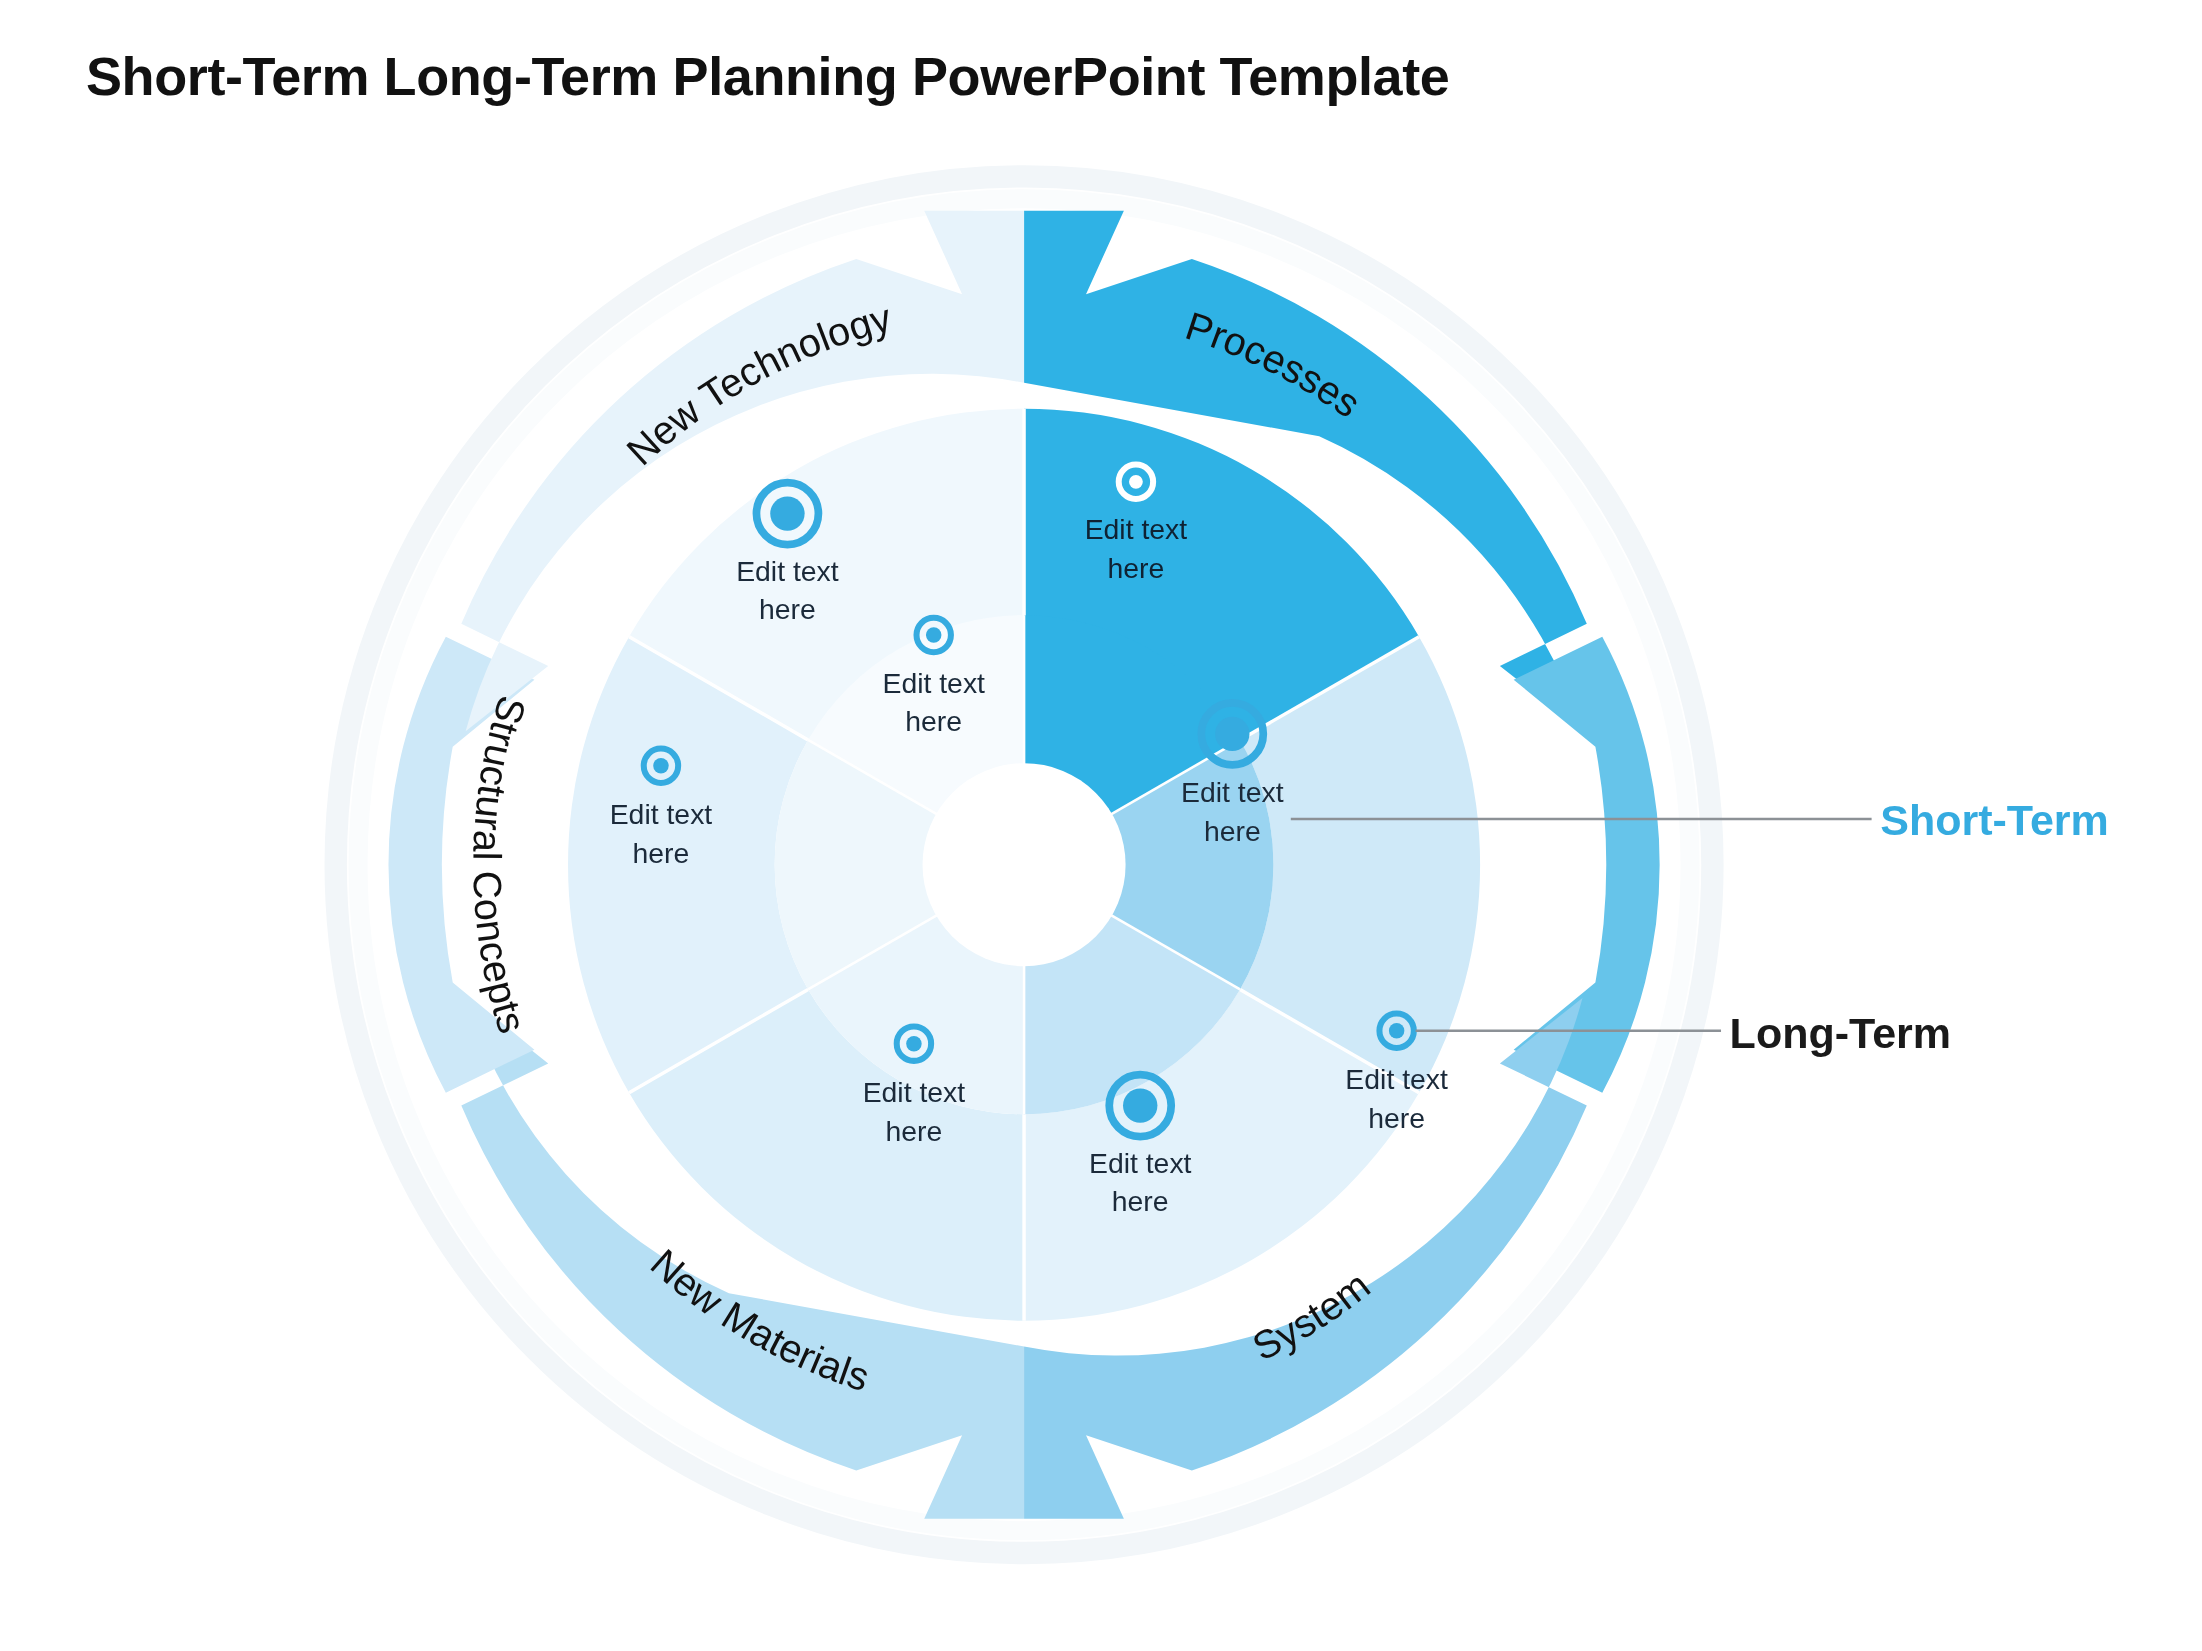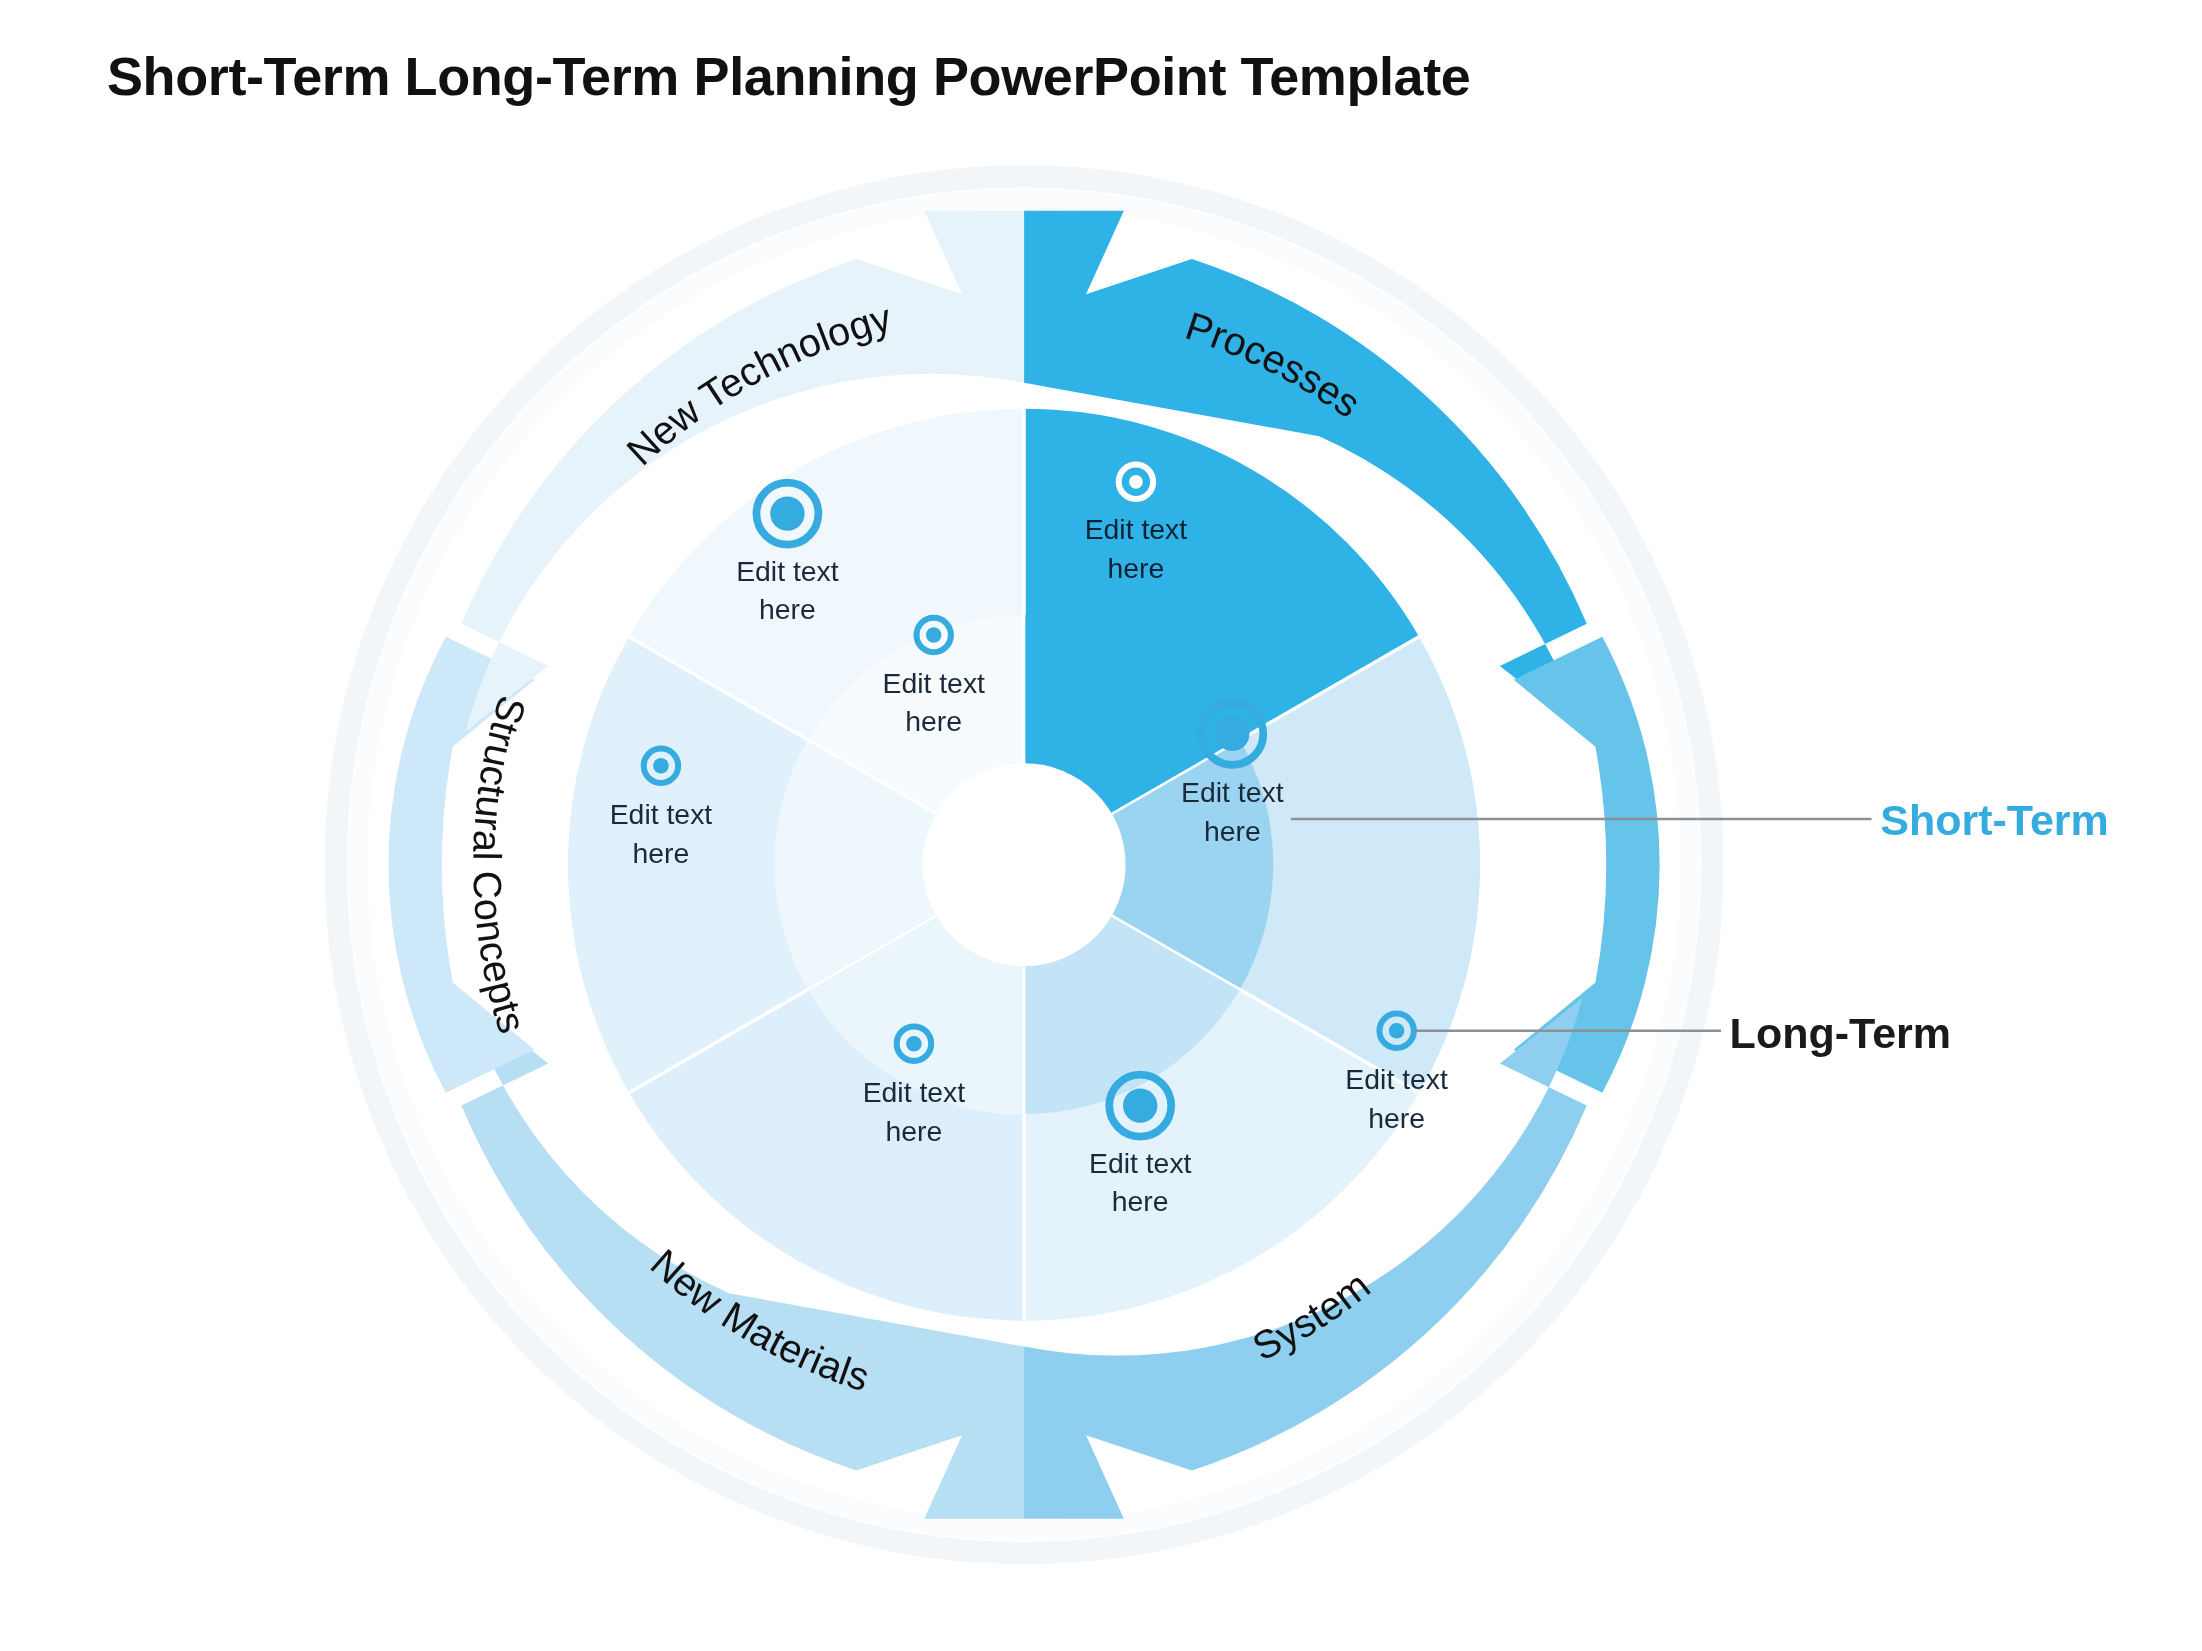--- a/index.html
+++ b/index.html
@@ -17,21 +17,20 @@
   #page-title {
     position: absolute;
     left: 86px;
     top: 45px;
     font-size: 54px;
     font-weight: bold;
     color: #111111;
     letter-spacing: -0.4px;
     white-space: nowrap;
     font-family: "Liberation Sans", sans-serif;
-    margin-left: 21px;
   }
   #diagram-wrap {
     position: absolute;
     left: 0;
     top: 129px;
     width: 2203px;
     height: 1523px;
   }
   svg.diagram {
     display: block;

